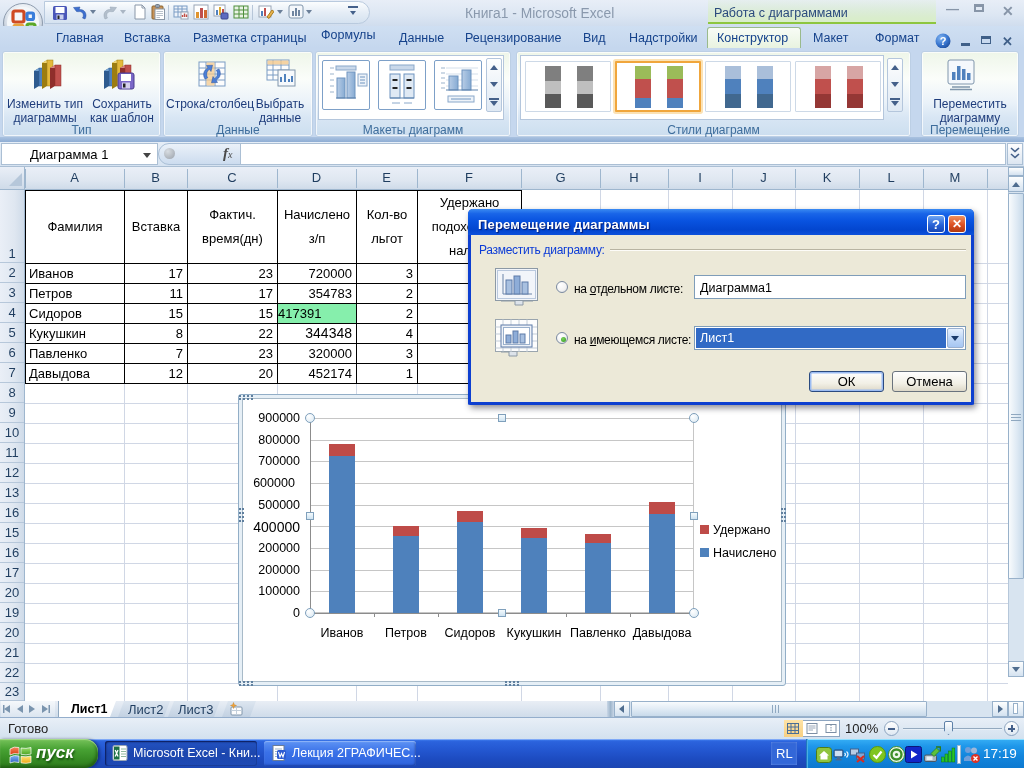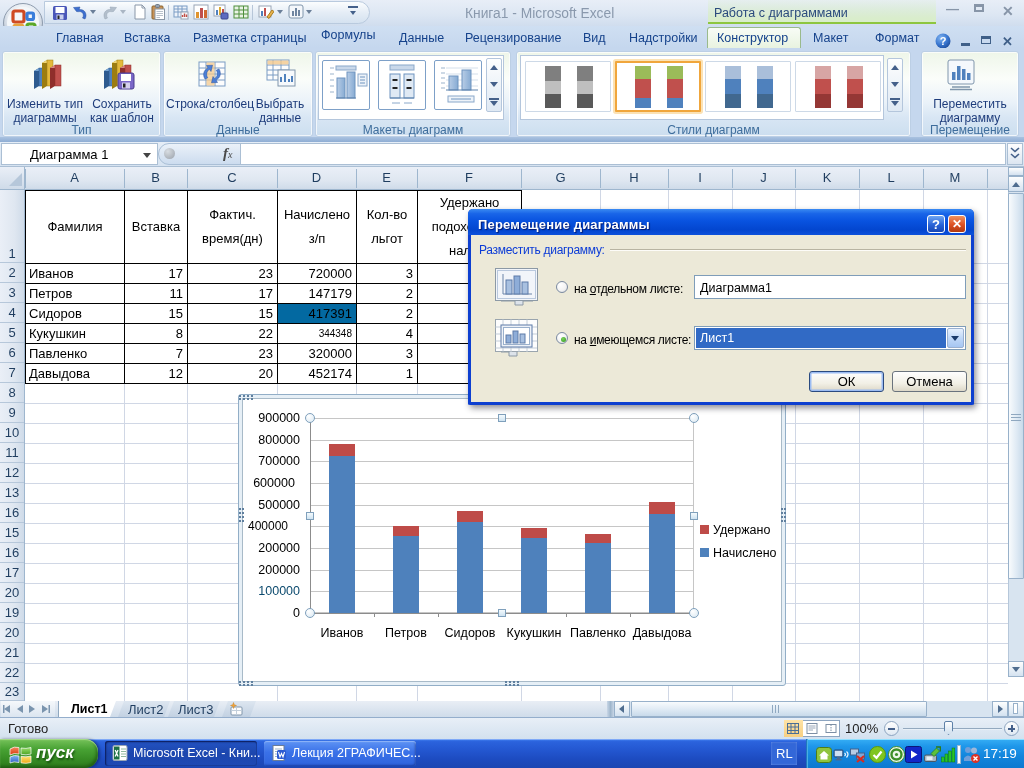--- a/index.html
+++ b/index.html
@@ -389,33 +389,33 @@
 <div class="abs" style="left:417px;top:190px;width:105px;height:74px;border:1px solid #000;background:#fff;display:flex;align-items:center;justify-content:center;text-align:center;line-height:24px;font-size:13px;color:#000">Удержано<br>подоходного<br>налога</div>
 <div class="abs" style="left:25px;top:263px;width:100px;height:21px;border:1px solid #000;background:#fff;font-size:13px;color:#000;text-align:left;padding-left:3px;line-height:19px">Иванов</div>
 <div class="abs" style="left:124px;top:263px;width:64px;height:21px;border:1px solid #000;background:#fff;font-size:13px;color:#000;text-align:right;padding-right:4px;line-height:19px">17</div>
 <div class="abs" style="left:187px;top:263px;width:91px;height:21px;border:1px solid #000;background:#fff;font-size:13px;color:#000;text-align:right;padding-right:4px;line-height:19px">23</div>
 <div class="abs" style="left:277px;top:263px;width:80px;height:21px;border:1px solid #000;background:#fff;font-size:13px;color:#000;text-align:right;padding-right:4px;line-height:19px">720000</div>
 <div class="abs" style="left:356px;top:263px;width:62px;height:21px;border:1px solid #000;background:#fff;font-size:13px;color:#000;text-align:right;padding-right:4px;line-height:19px">3</div>
 <div class="abs" style="left:417px;top:263px;width:105px;height:21px;border:1px solid #000;background:#fff;font-size:13px;color:#000;text-align:right;padding-right:4px;line-height:19px"></div>
 <div class="abs" style="left:25px;top:283px;width:100px;height:21px;border:1px solid #000;background:#fff;font-size:13px;color:#000;text-align:left;padding-left:3px;line-height:19px">Петров</div>
 <div class="abs" style="left:124px;top:283px;width:64px;height:21px;border:1px solid #000;background:#fff;font-size:13px;color:#000;text-align:right;padding-right:4px;line-height:19px">11</div>
 <div class="abs" style="left:187px;top:283px;width:91px;height:21px;border:1px solid #000;background:#fff;font-size:13px;color:#000;text-align:right;padding-right:4px;line-height:19px">17</div>
-<div class="abs" style="left:277px;top:283px;width:80px;height:21px;border:1px solid #000;background:#fff;font-size:13px;color:#000;text-align:right;padding-right:4px;line-height:19px">147179</div>
+<div class="abs" style="left:277px;top:283px;width:80px;height:21px;border:1px solid #000;background:#fff;font-size:13px;color:#000;text-align:right;padding-right:4px;line-height:19px">354783</div>
 <div class="abs" style="left:356px;top:283px;width:62px;height:21px;border:1px solid #000;background:#fff;font-size:13px;color:#000;text-align:right;padding-right:4px;line-height:19px">2</div>
 <div class="abs" style="left:417px;top:283px;width:105px;height:21px;border:1px solid #000;background:#fff;font-size:13px;color:#000;text-align:right;padding-right:4px;line-height:19px"></div>
 <div class="abs" style="left:25px;top:303px;width:100px;height:21px;border:1px solid #000;background:#fff;font-size:13px;color:#000;text-align:left;padding-left:3px;line-height:19px">Сидоров</div>
 <div class="abs" style="left:124px;top:303px;width:64px;height:21px;border:1px solid #000;background:#fff;font-size:13px;color:#000;text-align:right;padding-right:4px;line-height:19px">15</div>
 <div class="abs" style="left:187px;top:303px;width:91px;height:21px;border:1px solid #000;background:#fff;font-size:13px;color:#000;text-align:right;padding-right:4px;line-height:19px">15</div>
-<div class="abs" style="left:277px;top:303px;width:80px;height:21px;border:1px solid #000;background:#0369a1;font-size:13px;color:#000;text-align:right;padding-right:4px;line-height:19px">417391</div>
+<div class="abs" style="left:277px;top:303px;width:80px;height:21px;border:1px solid #000;background:#86efac;font-size:13px;color:#000;text-align:left;padding-right:4px;line-height:19px">417391</div>
 <div class="abs" style="left:356px;top:303px;width:62px;height:21px;border:1px solid #000;background:#fff;font-size:13px;color:#000;text-align:right;padding-right:4px;line-height:19px">2</div>
 <div class="abs" style="left:417px;top:303px;width:105px;height:21px;border:1px solid #000;background:#fff;font-size:13px;color:#000;text-align:right;padding-right:4px;line-height:19px"></div>
 <div class="abs" style="left:25px;top:323px;width:100px;height:21px;border:1px solid #000;background:#fff;font-size:13px;color:#000;text-align:left;padding-left:3px;line-height:19px">Кукушкин</div>
 <div class="abs" style="left:124px;top:323px;width:64px;height:21px;border:1px solid #000;background:#fff;font-size:13px;color:#000;text-align:right;padding-right:4px;line-height:19px">8</div>
 <div class="abs" style="left:187px;top:323px;width:91px;height:21px;border:1px solid #000;background:#fff;font-size:13px;color:#000;text-align:right;padding-right:4px;line-height:19px">22</div>
-<div class="abs" style="left:277px;top:323px;width:80px;height:21px;border:1px solid #000;background:#fff;font-size:10px;color:#000;text-align:right;padding-right:4px;line-height:19px">344348</div>
+<div class="abs" style="left:277px;top:323px;width:80px;height:21px;border:1px solid #000;background:#fff;font-size:14px;color:#000;text-align:right;padding-right:4px;line-height:19px">344348</div>
 <div class="abs" style="left:356px;top:323px;width:62px;height:21px;border:1px solid #000;background:#fff;font-size:13px;color:#000;text-align:right;padding-right:4px;line-height:19px">4</div>
 <div class="abs" style="left:417px;top:323px;width:105px;height:21px;border:1px solid #000;background:#fff;font-size:13px;color:#000;text-align:right;padding-right:4px;line-height:19px"></div>
 <div class="abs" style="left:25px;top:343px;width:100px;height:21px;border:1px solid #000;background:#fff;font-size:13px;color:#000;text-align:left;padding-left:3px;line-height:19px">Павленко</div>
 <div class="abs" style="left:124px;top:343px;width:64px;height:21px;border:1px solid #000;background:#fff;font-size:13px;color:#000;text-align:right;padding-right:4px;line-height:19px">7</div>
 <div class="abs" style="left:187px;top:343px;width:91px;height:21px;border:1px solid #000;background:#fff;font-size:13px;color:#000;text-align:right;padding-right:4px;line-height:19px">23</div>
 <div class="abs" style="left:277px;top:343px;width:80px;height:21px;border:1px solid #000;background:#fff;font-size:13px;color:#000;text-align:right;padding-right:4px;line-height:19px">320000</div>
 <div class="abs" style="left:356px;top:343px;width:62px;height:21px;border:1px solid #000;background:#fff;font-size:13px;color:#000;text-align:right;padding-right:4px;line-height:19px">3</div>
 <div class="abs" style="left:417px;top:343px;width:105px;height:21px;border:1px solid #000;background:#fff;font-size:13px;color:#000;text-align:right;padding-right:4px;line-height:19px"></div>
 <div class="abs" style="left:25px;top:363px;width:100px;height:21px;border:1px solid #000;background:#fff;font-size:13px;color:#000;text-align:left;padding-left:3px;line-height:19px">Давыдова</div>
 <div class="abs" style="left:124px;top:363px;width:64px;height:21px;border:1px solid #000;background:#fff;font-size:13px;color:#000;text-align:right;padding-right:4px;line-height:19px">12</div>
@@ -482,24 +482,24 @@
 <div class="abs" style="left:311px;top:548px;width:383px;height:1px;background:#c6c6c6"></div>
 <div class="abs" style="left:311px;top:570px;width:383px;height:1px;background:#c6c6c6"></div>
 <div class="abs" style="left:311px;top:591px;width:383px;height:1px;background:#c6c6c6"></div>
 <div class="abs" style="left:310px;top:418px;width:1px;height:195px;background:#8c8c8c"></div>
 <div class="abs" style="left:310px;top:613px;width:384px;height:1px;background:#8c8c8c"></div>
 <div class="abs" style="left:248px;top:411px;width:52px;text-align:right;font-size:12.5px;color:#000">900000</div>
 <div class="abs" style="left:248px;top:433px;width:52px;text-align:right;font-size:12.5px;color:#000">800000</div>
 <div class="abs" style="left:248px;top:454px;width:52px;text-align:right;font-size:12.5px;color:#000">700000</div>
 <div class="abs" style="left:248px;top:476px;width:52px;text-align:center;font-size:12.5px;color:#000">600000</div>
 <div class="abs" style="left:248px;top:498px;width:52px;text-align:right;font-size:12.5px;color:#000">500000</div>
-<div class="abs" style="left:248px;top:519px;width:52px;font-size:12px;color:#000">400000</div>
+<div class="abs" style="left:248px;top:519px;width:52px;text-align:right;font-size:14px;color:#000">400000</div>
 <div class="abs" style="left:248px;top:541px;width:52px;text-align:right;font-size:12.5px;color:#000">200000</div>
 <div class="abs" style="left:248px;top:563px;width:52px;text-align:right;font-size:12.5px;color:#000">200000</div>
-<div class="abs" style="left:248px;top:584px;width:52px;text-align:right;font-size:12.5px;color:#0c4a6e">100000</div>
+<div class="abs" style="left:248px;top:584px;width:52px;text-align:right;font-size:12.5px;color:#000000">100000</div>
 <div class="abs" style="left:248px;top:606px;width:52px;text-align:right;font-size:12.5px;color:#000">0</div>
 <div class="abs" style="left:310px;top:613px;width:1px;height:4px;background:#8c8c8c"></div>
 <div class="abs" style="left:374px;top:613px;width:1px;height:4px;background:#8c8c8c"></div>
 <div class="abs" style="left:438px;top:613px;width:1px;height:4px;background:#8c8c8c"></div>
 <div class="abs" style="left:502px;top:613px;width:1px;height:4px;background:#8c8c8c"></div>
 <div class="abs" style="left:566px;top:613px;width:1px;height:4px;background:#8c8c8c"></div>
 <div class="abs" style="left:630px;top:613px;width:1px;height:4px;background:#8c8c8c"></div>
 <div class="abs" style="left:694px;top:613px;width:1px;height:4px;background:#8c8c8c"></div>
 <div class="abs" style="left:329px;top:444px;width:26px;height:12px;background:#be4b48"></div>
 <div class="abs" style="left:329px;top:456px;width:26px;height:157px;background:#4e81bc"></div>

